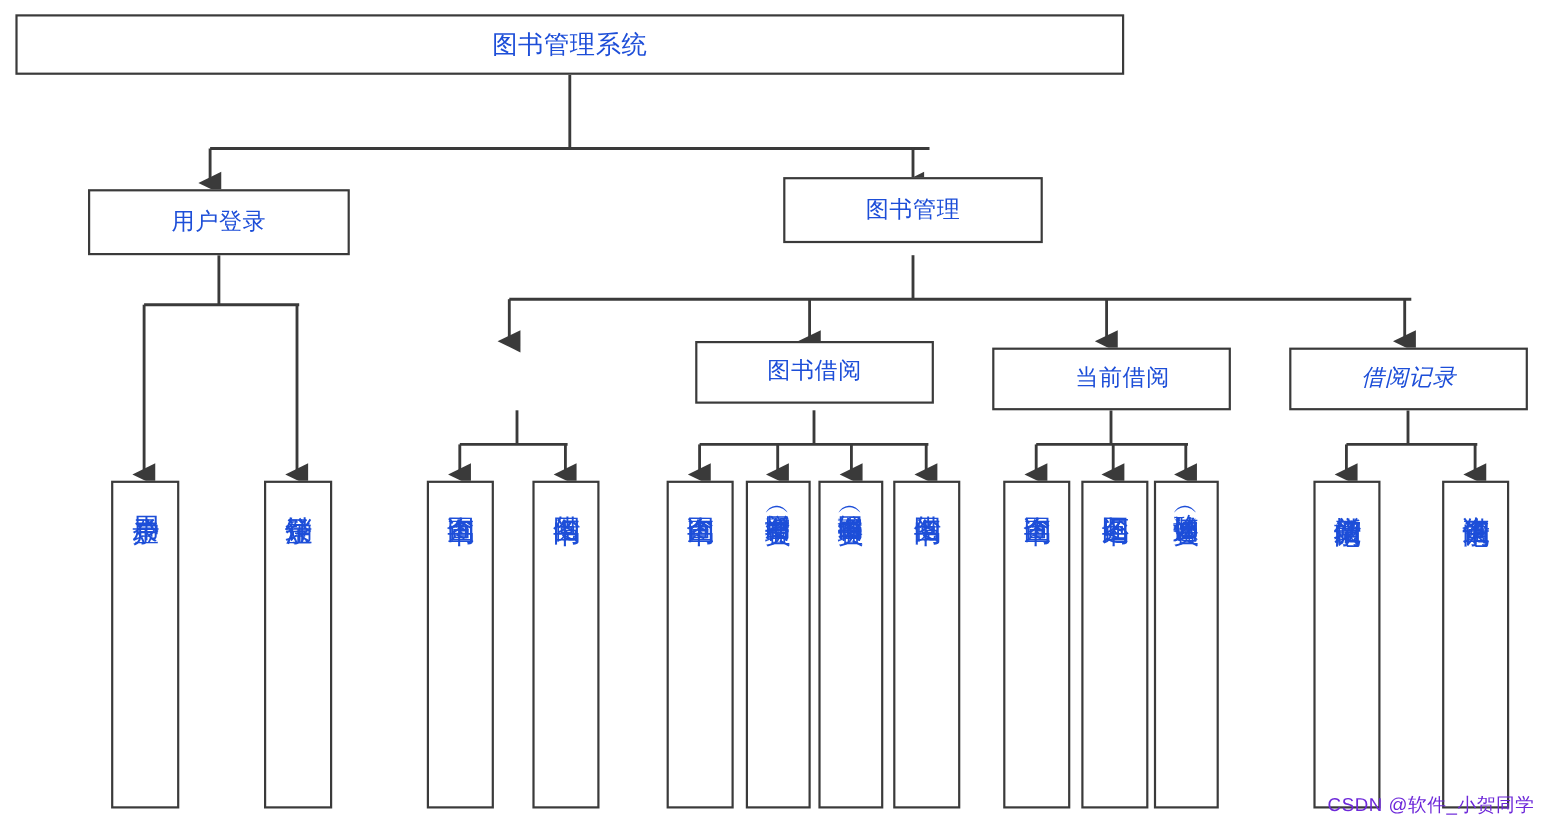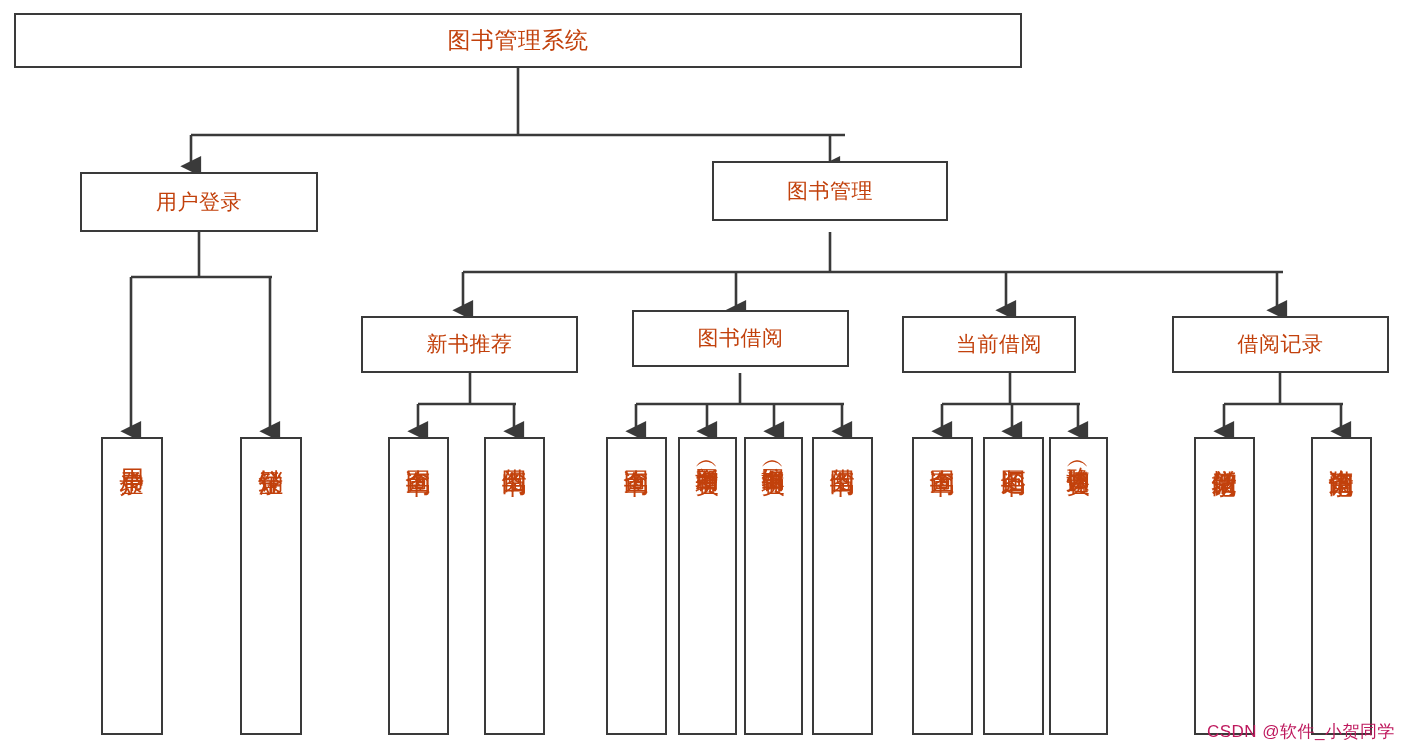--- a/index.html
+++ b/index.html
@@ -35,21 +35,21 @@
     align-items: center;
     justify-content: center;
     text-align: center;
     color: #2b2b2b;
     z-index: 2;
   }
   .node .label {
     display: block;
     line-height: 1.18;
     letter-spacing: 0.5px;
-    color: #c2410c;
+    color: #1d4ed8;
     user-select: none;
   }
   
   .node.level-0 {
     border-width: 2px;
   }
   .node.level-0 .label {
     font-size: 23px;
   }
   
@@ -74,21 +74,21 @@
     transform: none;
   }
   .node.leaf.narrow .label {
     font-size: 23px;
   }
   #watermark {
     position: absolute;
     right: 10px;
     bottom: 4px;
     font-size: 17px;
-    color: #be185d;
+    color: #6d28d9;
     letter-spacing: 0.5px;
     z-index: 5;
     user-select: none;
     white-space: nowrap;
   }
 </style>
 </head>
 <body>
 
 <div id="diagram-canvas">
@@ -149,33 +149,30 @@
   </div>
 
   <div class="node level-1" style="left:80px; top:172px; width:238px; height:60px;">
     <span class="label">用户登录</span>
   </div>
 
   <div class="node level-1" style="left:712px; top:161px; width:236px; height:60px;">
     <span class="label">图书管理</span>
   </div>
 
-  <div class="node level-2" style="left:361px; top:316px; width:217px; height:57px;">
-    <span class="label">新书推荐</span>
-  </div>
 
   <div class="node level-2" style="left:632px; top:310px; width:217px; height:57px;">
     <span class="label">图书借阅</span>
   </div>
 
-  <div class="node level-2" style="left:902px; top:316px; width:174px; height:57px;padding-left:20px;">
+  <div class="node level-2" style="left:902px; top:316px; width:217px; height:57px;padding-left:20px;">
     <span class="label">当前借阅</span>
   </div>
 
-  <div class="node level-2" style="left:1172px; top:316px; width:217px; height:57px;">
+  <div class="node level-2" style="left:1172px; top:316px; width:217px; height:57px;font-style:italic;">
     <span class="label">借阅记录</span>
   </div>
 
   <div class="node leaf" style="left:101px; top:437px; width:62px; height:298px;">
     <span class="label">用户登录</span>
   </div>
 
   <div class="node leaf" style="left:240px; top:437px; width:62px; height:298px;">
     <span class="label">注销登录</span>
   </div>

